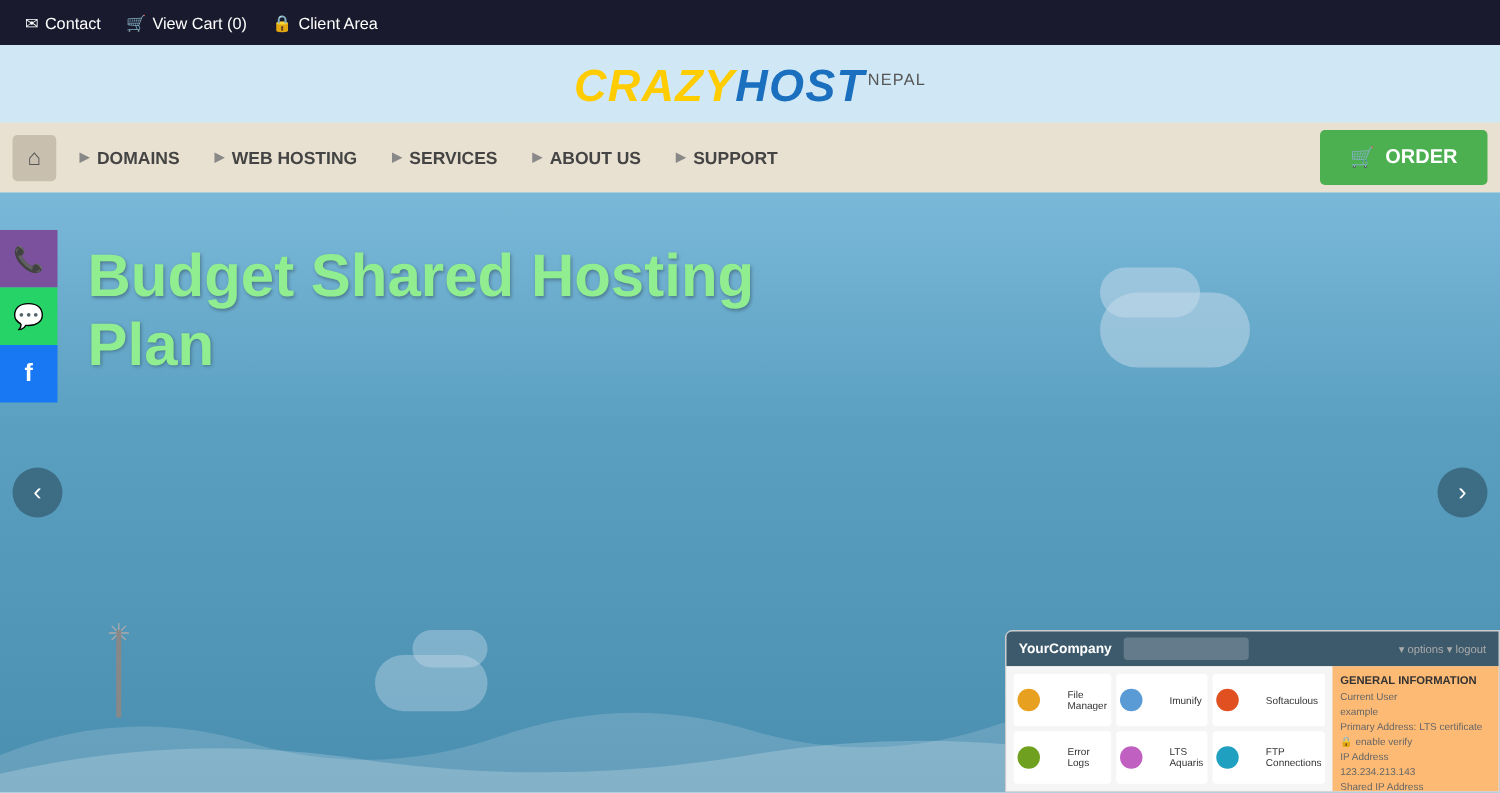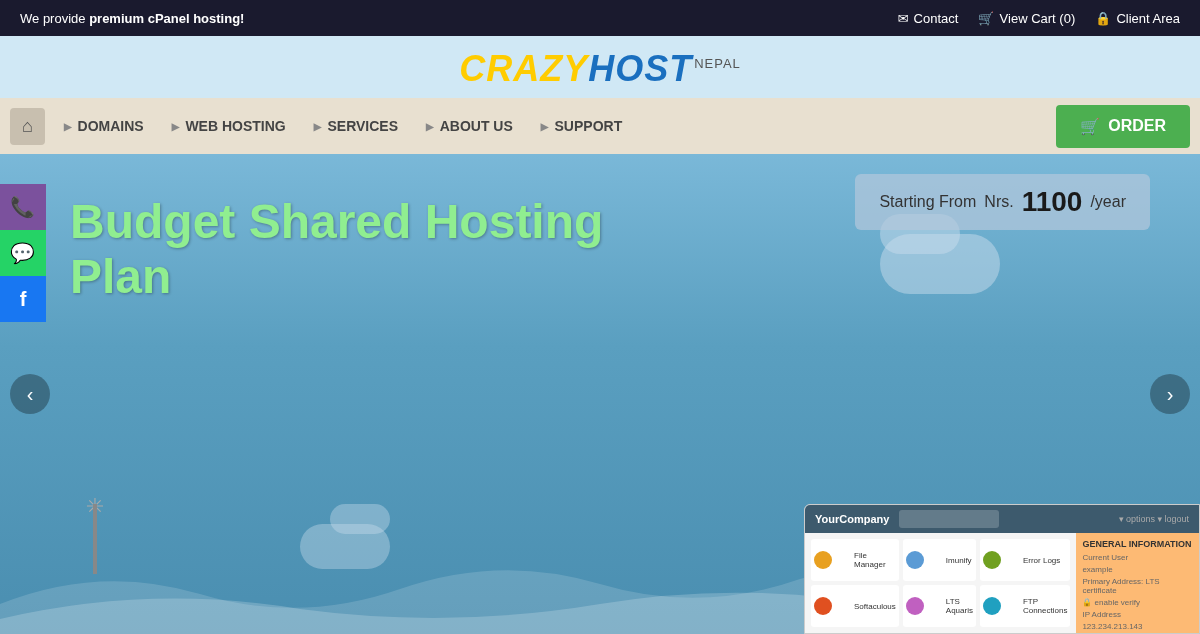--- a/index.html
+++ b/index.html
@@ -286,23 +286,20 @@
       left: 0;
       right: 0;
       height: 80px;
       z-index: 2;
     }
   </style>
 </head>
 <body>
 
 <div id="topbar">
-  <div class="left">
-    <span>We provide </span><span class="bold">premium cPanel hosting!</span>
-  </div>
   <div class="right">
     <a href="#">
       <span>✉</span>
       <span>Contact</span>
     </a>
     <a href="#">
       <span>🛒</span>
       <span>View Cart (0)</span>
     </a>
     <a href="#">
@@ -364,26 +361,20 @@
   </div>
 
   <button class="slider-prev">‹</button>
   <button class="slider-next">›</button>
 
   <div class="cloud cloud1"></div>
   <div class="cloud cloud2"></div>
   <div class="cloud cloud3"></div>
   <div class="cloud cloud4"></div>
 
-  <div class="pricing-badge">
-    <span>Starting From</span>
-    <span>Nrs.</span>
-    <span class="price">1100</span>
-    <span>/year</span>
-  </div>
 
   <div class="slide-content">
     <h1 class="slide-title">Budget Shared Hosting Plan</h1>
   </div>
 
   <div class="windmill">
     <div class="windmill-blades">✳</div>
     <div class="windmill-pole"></div>
   </div>
 
@@ -403,26 +394,26 @@
       <div class="cpanel-icons">
         <div class="cpanel-icon-item">
           <div class="cpanel-icon-circle" style="background:#e8a020;"></div>
           <span style="font-size:8px;">File Manager</span>
         </div>
         <div class="cpanel-icon-item">
           <div class="cpanel-icon-circle" style="background:#5b9bd5;"></div>
           <span style="font-size:8px;text-align:right;">Imunify</span>
         </div>
         <div class="cpanel-icon-item">
+          <div class="cpanel-icon-circle" style="background:#e05020;"></div>
+          <span style="font-size:8px;">Softaculous</span>
+        </div>
+        <div class="cpanel-icon-item">
           <div class="cpanel-icon-circle" style="background:#70a020;"></div>
           <span style="font-size:8px;">Error Logs</span>
-        </div>
-        <div class="cpanel-icon-item">
-          <div class="cpanel-icon-circle" style="background:#e05020;"></div>
-          <span style="font-size:8px;">Softaculous</span>
         </div>
         <div class="cpanel-icon-item">
           <div class="cpanel-icon-circle" style="background:#c060c0;"></div>
           <span style="font-size:8px;">LTS Aquaris</span>
         </div>
         <div class="cpanel-icon-item">
           <div class="cpanel-icon-circle" style="background:#20a0c0;"></div>
           <span style="font-size:8px;">FTP Connections</span>
         </div>
       </div>

